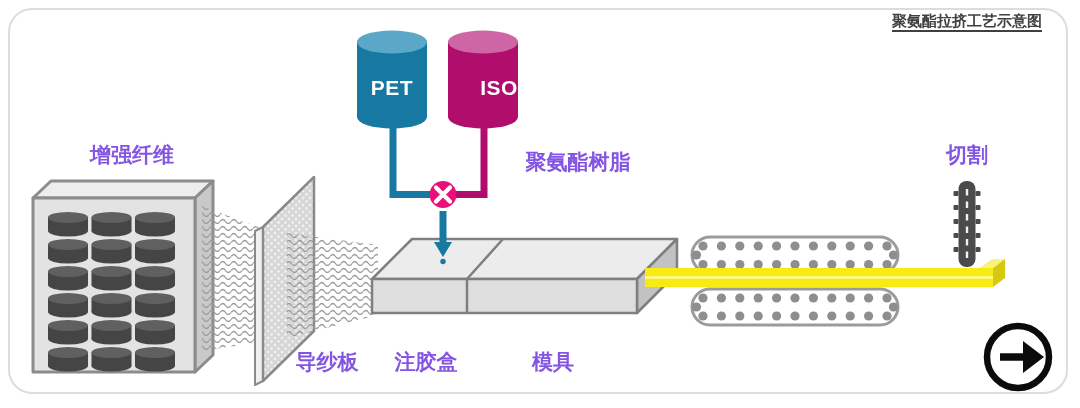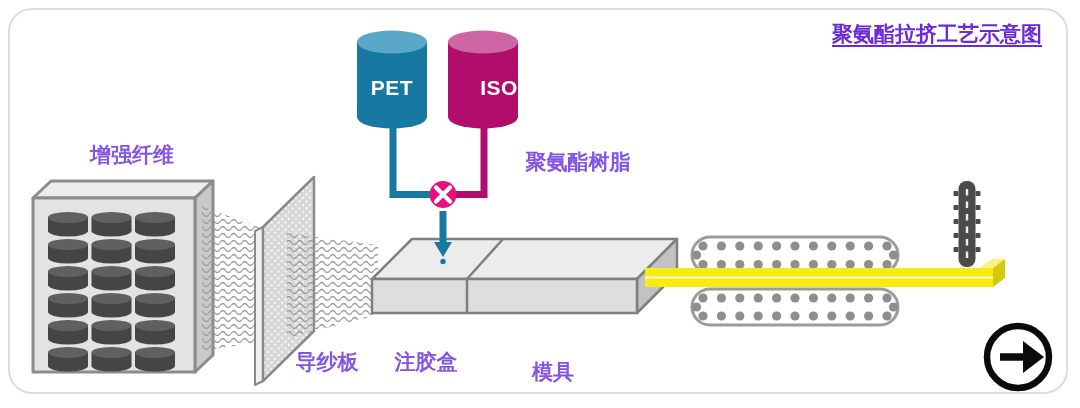--- a/index.html
+++ b/index.html
@@ -10,21 +10,21 @@
   .frame{
     position:absolute;left:8px;top:8px;width:1060px;height:386px;
     border:2.5px solid #dcdcdc;border-radius:24px;background:#ffffff;box-sizing:border-box;
   }
   svg.diagram{position:absolute;left:0;top:0;}
   .lbl{
     position:absolute;color:#8455e2;font-size:21px;font-weight:600;
     text-align:center;white-space:nowrap;line-height:24px;
   }
   .title{
-    position:absolute;top:20px;right:38px;color:#6d28d9;font-size:21px;font-weight:bold;
+    position:absolute;top:12px;right:38px;color:#404040;font-size:15px;font-weight:bold;
     text-decoration:underline;text-underline-offset:4px;text-decoration-thickness:2px;
     white-space:nowrap;
   }
   .tank-label{
     position:absolute;width:70px;text-align:center;color:#ffffff;
     font-size:21px;font-weight:bold;letter-spacing:.5px;top:76px;
   }
 </style>
 </head>
 <body>
@@ -174,16 +174,17 @@
     </g>
   </svg>
 
   <div class="title">聚氨酯拉挤工艺示意图</div>
 
   <div class="tank-label" style="left:357px;text-align:center;">PET</div>
   <div class="tank-label" style="left:448px;margin-left:16px;">ISO</div>
 
   <div class="lbl" style="left:52px;top:143px;width:160px;">增强纤维</div>
   <div class="lbl" style="left:518px;top:150px;width:120px;">聚氨酯树脂</div>
+  <div class="lbl" style="left:927px;top:143px;width:80px;">切割</div>
   <div class="lbl" style="left:277px;top:350px;width:100px;">导纱板</div>
   <div class="lbl" style="left:376px;top:350px;width:100px;">注胶盒</div>
-  <div class="lbl" style="left:513px;top:360px;width:80px;">模具</div>
+  <div class="lbl" style="left:513px;top:350px;width:80px;">模具</div>
 </div>
 
 </body></html>

